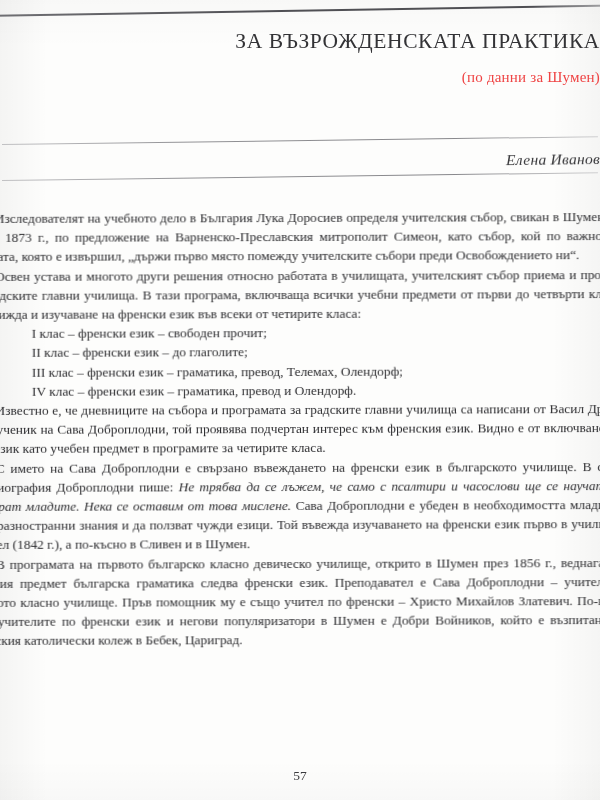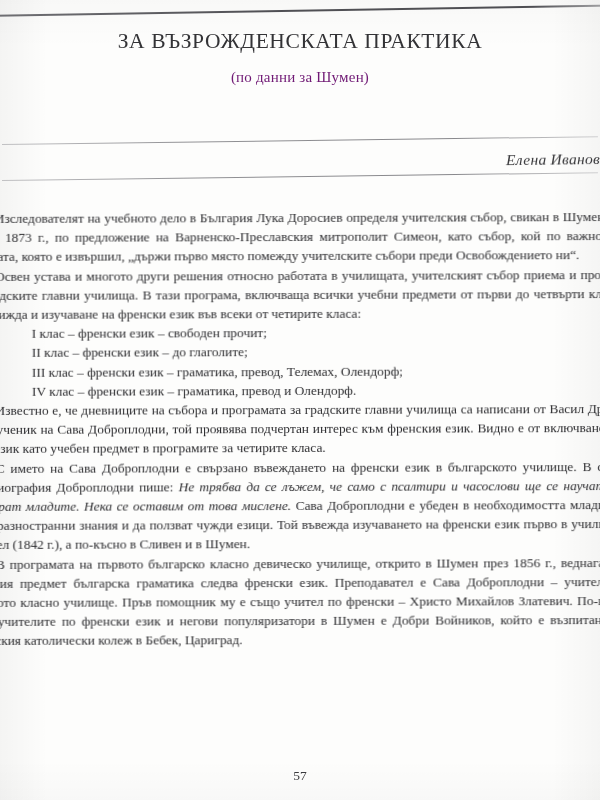--- a/index.html
+++ b/index.html
@@ -46,34 +46,34 @@
     transform-origin: left center;
     filter: blur(0.35px);
   }
 
   
   .header {
     position: absolute;
     left: 0;
     top: 28px;
     width: 600px;
-    text-align: center;
+    text-align: right;
   }
   .title-line {
     font-size: 21.5px;
     letter-spacing: 0.6px;
     line-height: 27px;
     font-weight: 400;
     color: #333336;
     white-space: nowrap;
   }
   .subtitle {
     margin-top: 14px;
     font-size: 15px;
-    color: #701a75;
+    color: #ef4444;
     letter-spacing: 0.2px;
   }
 
   
   .rule {
     position: absolute;
     left: 2px;
     width: 596px;
     height: 1px;
     background: linear-gradient(90deg, rgba(150,150,155,0.55) 0%, rgba(110,110,115,0.75) 30%, rgba(105,105,110,0.8) 75%, rgba(160,160,165,0.45) 100%);

